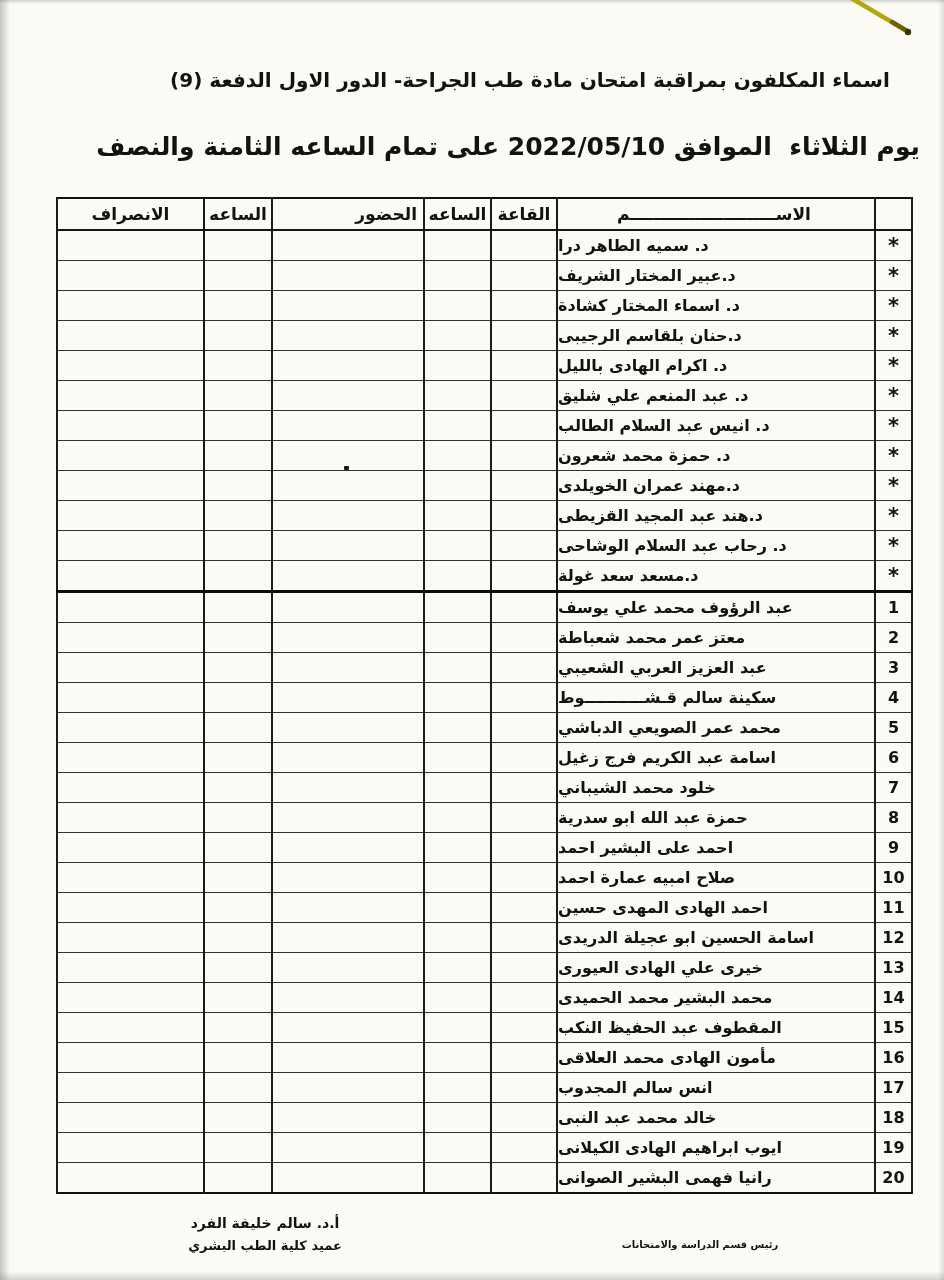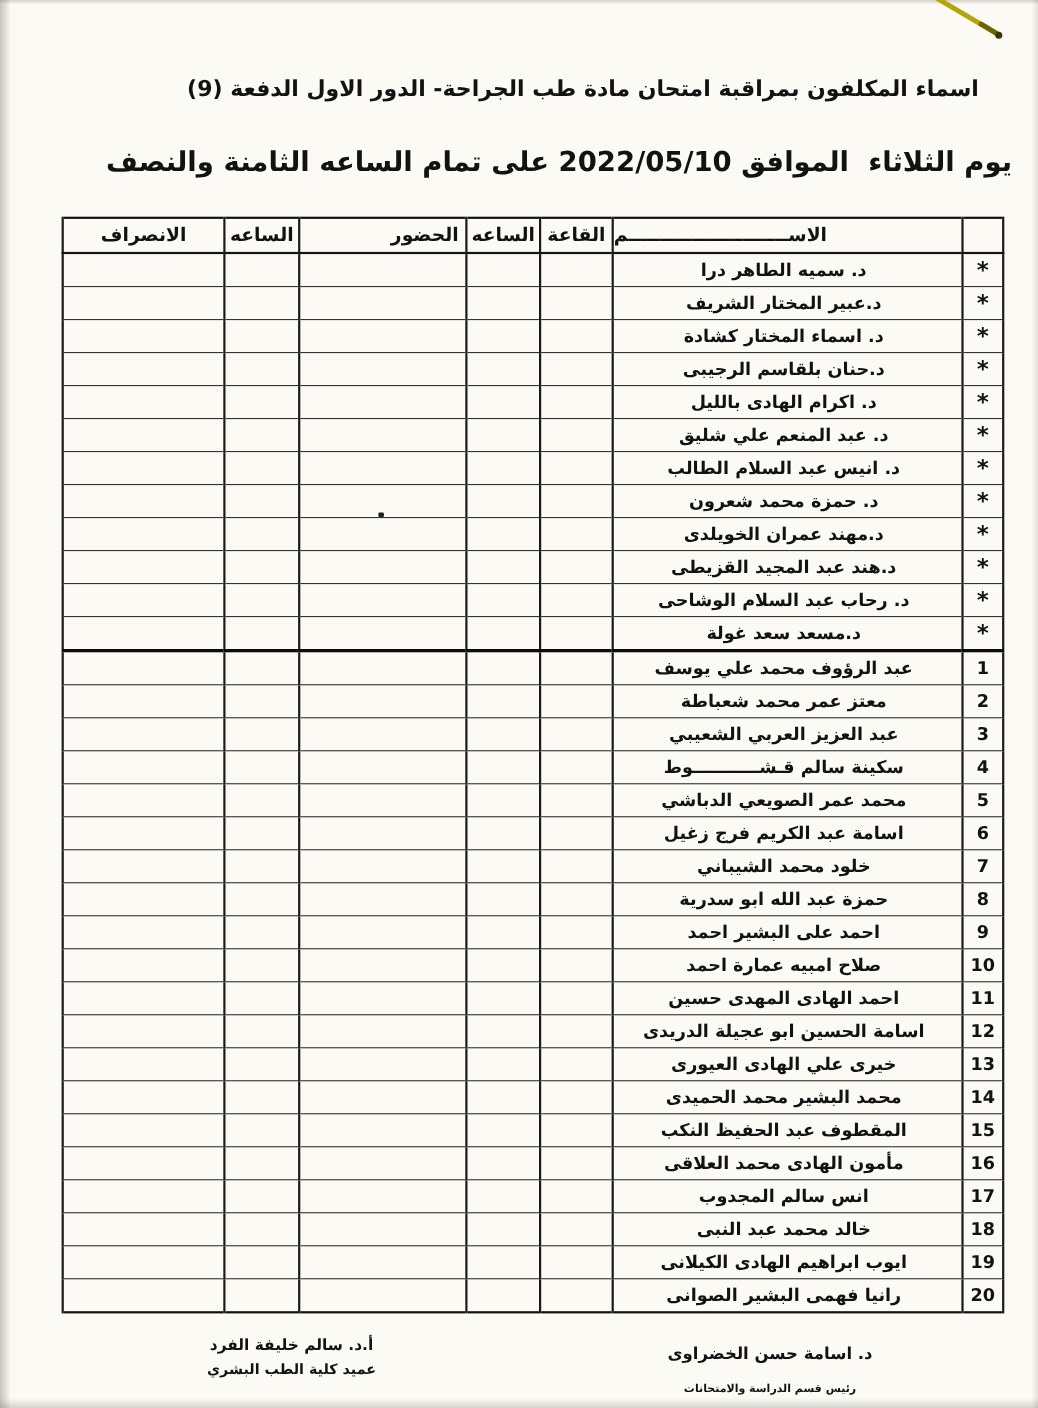--- a/index.html
+++ b/index.html
@@ -39,28 +39,28 @@
   .roster th, .roster td {
     border-left:2px solid #1a1a1a; border-right:2px solid #1a1a1a;
     border-top:1px solid #333; border-bottom:1px solid #333;
     padding:0; overflow:hidden; white-space:nowrap;
     height:29px; vertical-align:middle;
   }
   .roster thead th {
     height:30px; font-size:17px; font-weight:bold;
     border-bottom:2px solid #151515;
   }
-  th.h-name { text-align:left; padding-right:4px; }
+  th.h-name { text-align:center; padding-right:4px; }
   th.h-hall, th.h-hour, th.h-dep { text-align:center; }
   th.h-att  { text-align:right; padding-right:6px; }
 
   td.marker-cell { text-align:center; font-weight:bold; font-size:16px; }
   td.marker-cell.star { font-size:21px; line-height:14px; }
   td.name-cell {
-    text-align:center; padding-right:7px;
+    text-align:left; padding-right:7px;
     font-weight:bold; font-size:16px;
   }
   tr.section-start td { border-top:3px solid #0c0c0c; }
 
   .sig { position:absolute; text-align:center; direction:rtl; font-weight:bold;margin-top:47px; }
   .sig-right { left:555px; top:1174px; width:290px; }
   .sig-right .sig-name  { font-size:15px; }
   .sig-right .sig-title { font-size:10px; margin-top:18px; }
   .sig-left { left:120px; top:1168px; width:290px; }
   .sig-left .sig-name  { font-size:14px; }
@@ -400,21 +400,20 @@
           <td class="empty-cell"></td>
           <td class="empty-cell"></td>
           <td class="empty-cell"></td>
           <td class="empty-cell"></td>
           <td class="empty-cell"></td>
         </tr>
       </tbody>
   </table>
 
   <div class="sig sig-right">
-    <div class="sig-name">د. اسامة حسن الخضراوى</div>
     <div class="sig-title">رئيس قسم الدراسة والامتحانات</div>
   </div>
 
   <div class="sig sig-left">
     <div class="sig-name">أ.د. سالم خليفة الفرد</div>
     <div class="sig-title">عميد كلية الطب البشري</div>
   </div>
 
 </div>
 

